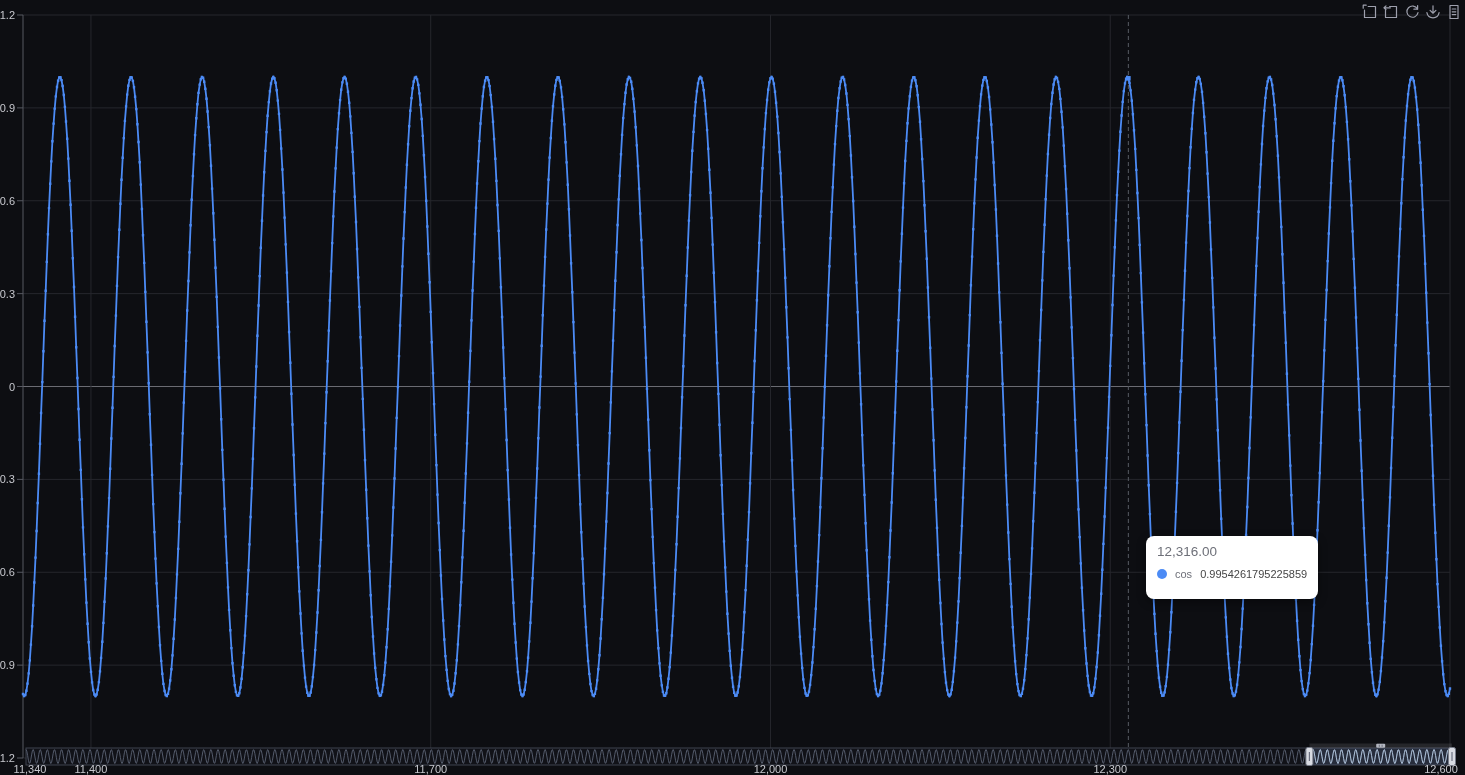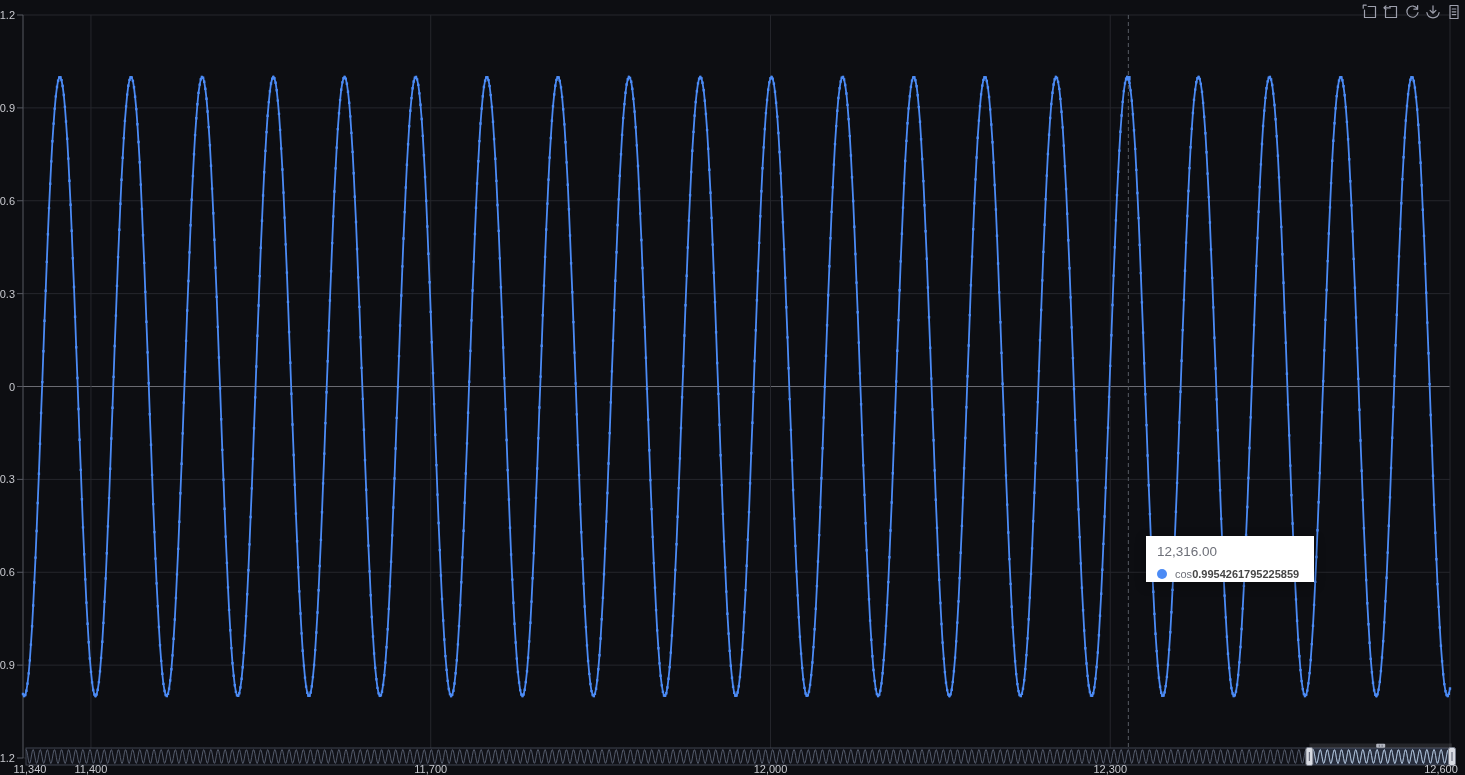--- a/index.html
+++ b/index.html
@@ -12,29 +12,29 @@
   #chart-svg{position:absolute;left:0;top:0}
   #chart-svg text{font-family:"Liberation Sans",sans-serif}
 
   .toolbox{position:absolute;top:4px;right:3px;display:flex;gap:5px;z-index:6}
   .tbtn{width:16px;height:16px;padding:0;margin:0;background:none;border:none;cursor:pointer;display:block}
   .tbtn svg{display:block;width:16px;height:16px;stroke:var(--icon,#9ea0ad);fill:none;
             stroke-width:1.2;stroke-linecap:round;stroke-linejoin:round}
 
   .tooltip{
     position:absolute;left:1146px;top:536px;z-index:5;
-    min-width:146px;background:var(--tt-bg,#fff);border-radius:0;
-    padding:8px 11px 0 11px;box-shadow:0 3px 10px rgba(0,0,0,.4);
+    min-width:146px;background:var(--tt-bg,#fff);border-radius:8px;
+    padding:8px 11px 17px 11px;box-shadow:0 3px 10px rgba(0,0,0,.4);
     pointer-events:none;
   }
   .tt-axis{color:var(--tt-text,#6e7079);font-size:13.5px;line-height:16px;margin-bottom:6px}
   .tt-row{display:flex;align-items:center;font-size:11px;line-height:16px;white-space:nowrap}
   .tt-dot{width:10px;height:10px;border-radius:50%;background:var(--series,#4c8bf5);margin-right:8px;flex:0 0 auto}
   .tt-name{color:var(--tt-text,#6e7079)}
-  .tt-val{color:var(--tt-val,#464646);font-weight:bold;margin-left:0}
+  .tt-val{color:var(--tt-val,#464646);font-weight:normal;margin-left:8px}
 </style>
 </head>
 <body>
 
 <div class="stage">
 
   <svg id="chart-svg" width="1465" height="775">
       <g>
         <line x1="23" x2="1450" y1="15" y2="15" stroke="#26272d" stroke-width="1"></line>
         <line x1="23" x2="1450" y1="107.87499999999989" y2="107.87499999999989" stroke="#26272d" stroke-width="1"></line>

